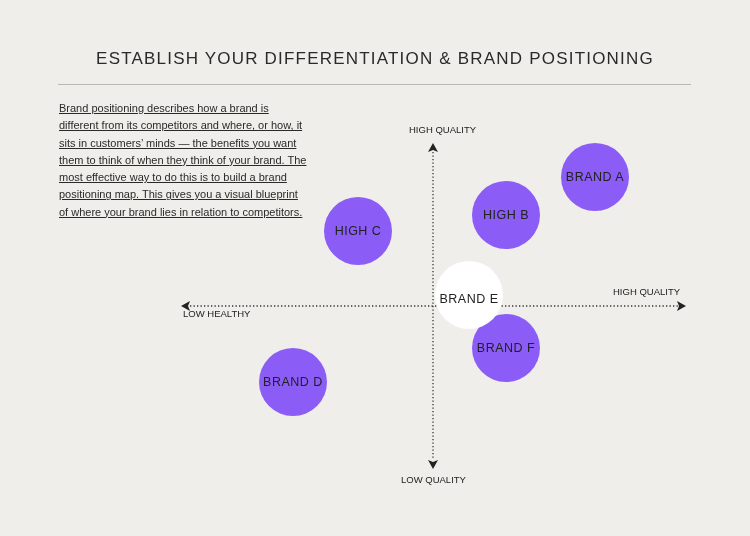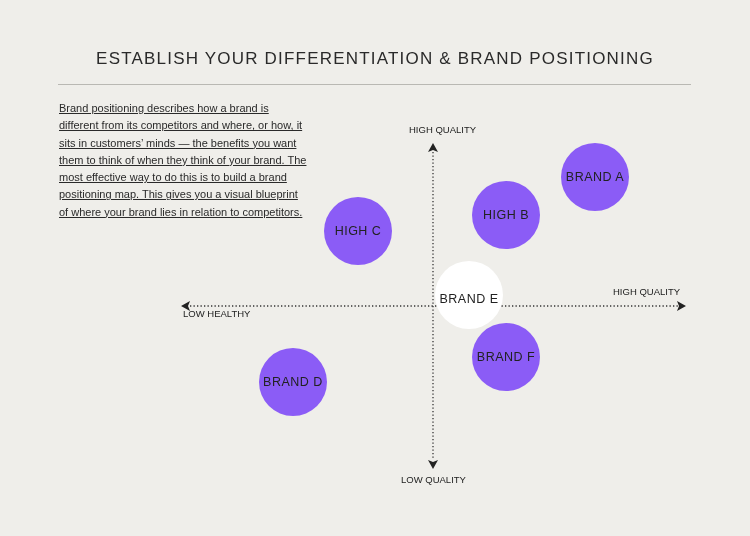--- a/index.html
+++ b/index.html
@@ -37,21 +37,21 @@
   </div>
 <div class="brand" style="left:472px; top:181px;">
     <span>HIGH B</span>
   </div>
 <div class="brand" style="left:324px; top:197px;">
     <span>HIGH C</span>
   </div>
 <div class="brand" style="left:259px; top:348px;">
     <span>BRAND D</span>
   </div>
-<div class="brand" style="left:472px; top:323px;">
+<div class="brand" style="left:472px; top:314px;">
     <span>BRAND F</span>
   </div>
 <div class="brand" style="left:435px; top:261px; background:transparent;">
   <svg width="68" height="68" style="position:absolute;left:0;top:0;">
       <circle cx="34" cy="34" r="34" fill="#ffffff"></circle>
     </svg>
   <span style="position:relative;margin-top:8px;">BRAND E</span>
 </div>
 
 </body></html>

